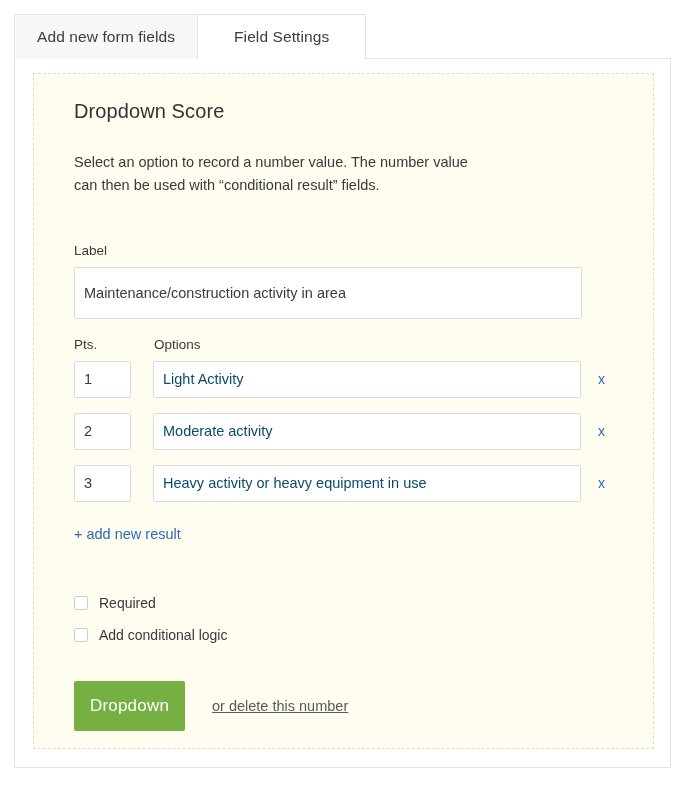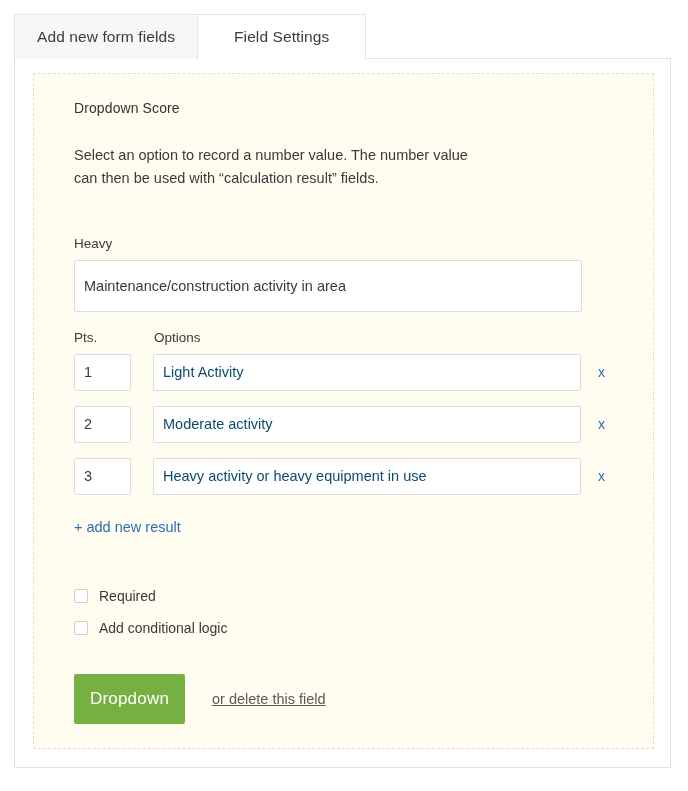--- a/index.html
+++ b/index.html
@@ -67,21 +67,21 @@
     left: 18px;
     top: 14px;
     width: 621px;
     height: 676px;
     background: #fffdf0;
     border: 1px dashed #e4e0c4;
     padding: 26px 40px 0 40px;
   }
 
   .panel-title {
-    font-size: 14px;
+    font-size: 20px;
     color: #333333;
     margin: 0 0 28px 0;
     font-weight: normal;
     letter-spacing: 0.1px;
   }
 
   .panel-desc {
     font-size: 14.5px;
     color: #3a3a3a;
     line-height: 1.58;
@@ -236,24 +236,24 @@
     <span>Field Settings</span>
   </div>
 </div>
 
 <div class="card">
   <div class="panel">
 
     <h2 class="panel-title">Dropdown Score</h2>
 
     <p class="panel-desc">Select an option to record a number value.  The number value
-can then be used with “calculation result” fields.</p>
+can then be used with “conditional result” fields.</p>
 
     <div>
-      <div class="field-label">Heavy</div>
+      <div class="field-label">Label</div>
       <input class="text-input" type="text" value="Maintenance/construction activity in area" style="">
     </div>
 
     <div class="opts">
       <div class="opts-head">
         <div class="h-pts">Pts.</div>
         <div class="h-opts">Options</div>
       </div>
 
       <div class="opt-row">
@@ -283,17 +283,17 @@
         <span class="check-label">Required</span>
       </div>
       <div class="check-row">
         <span class="cbox"></span>
         <span class="check-label">Add conditional logic</span>
       </div>
     </div>
 
     <div class="actions">
       <button class="btn-continue">Dropdown</button>
-      <a class="delete-link">or delete this field</a>
+      <a class="delete-link">or delete this number</a>
     </div>
 
   </div>
 </div>
 
 </body></html>

